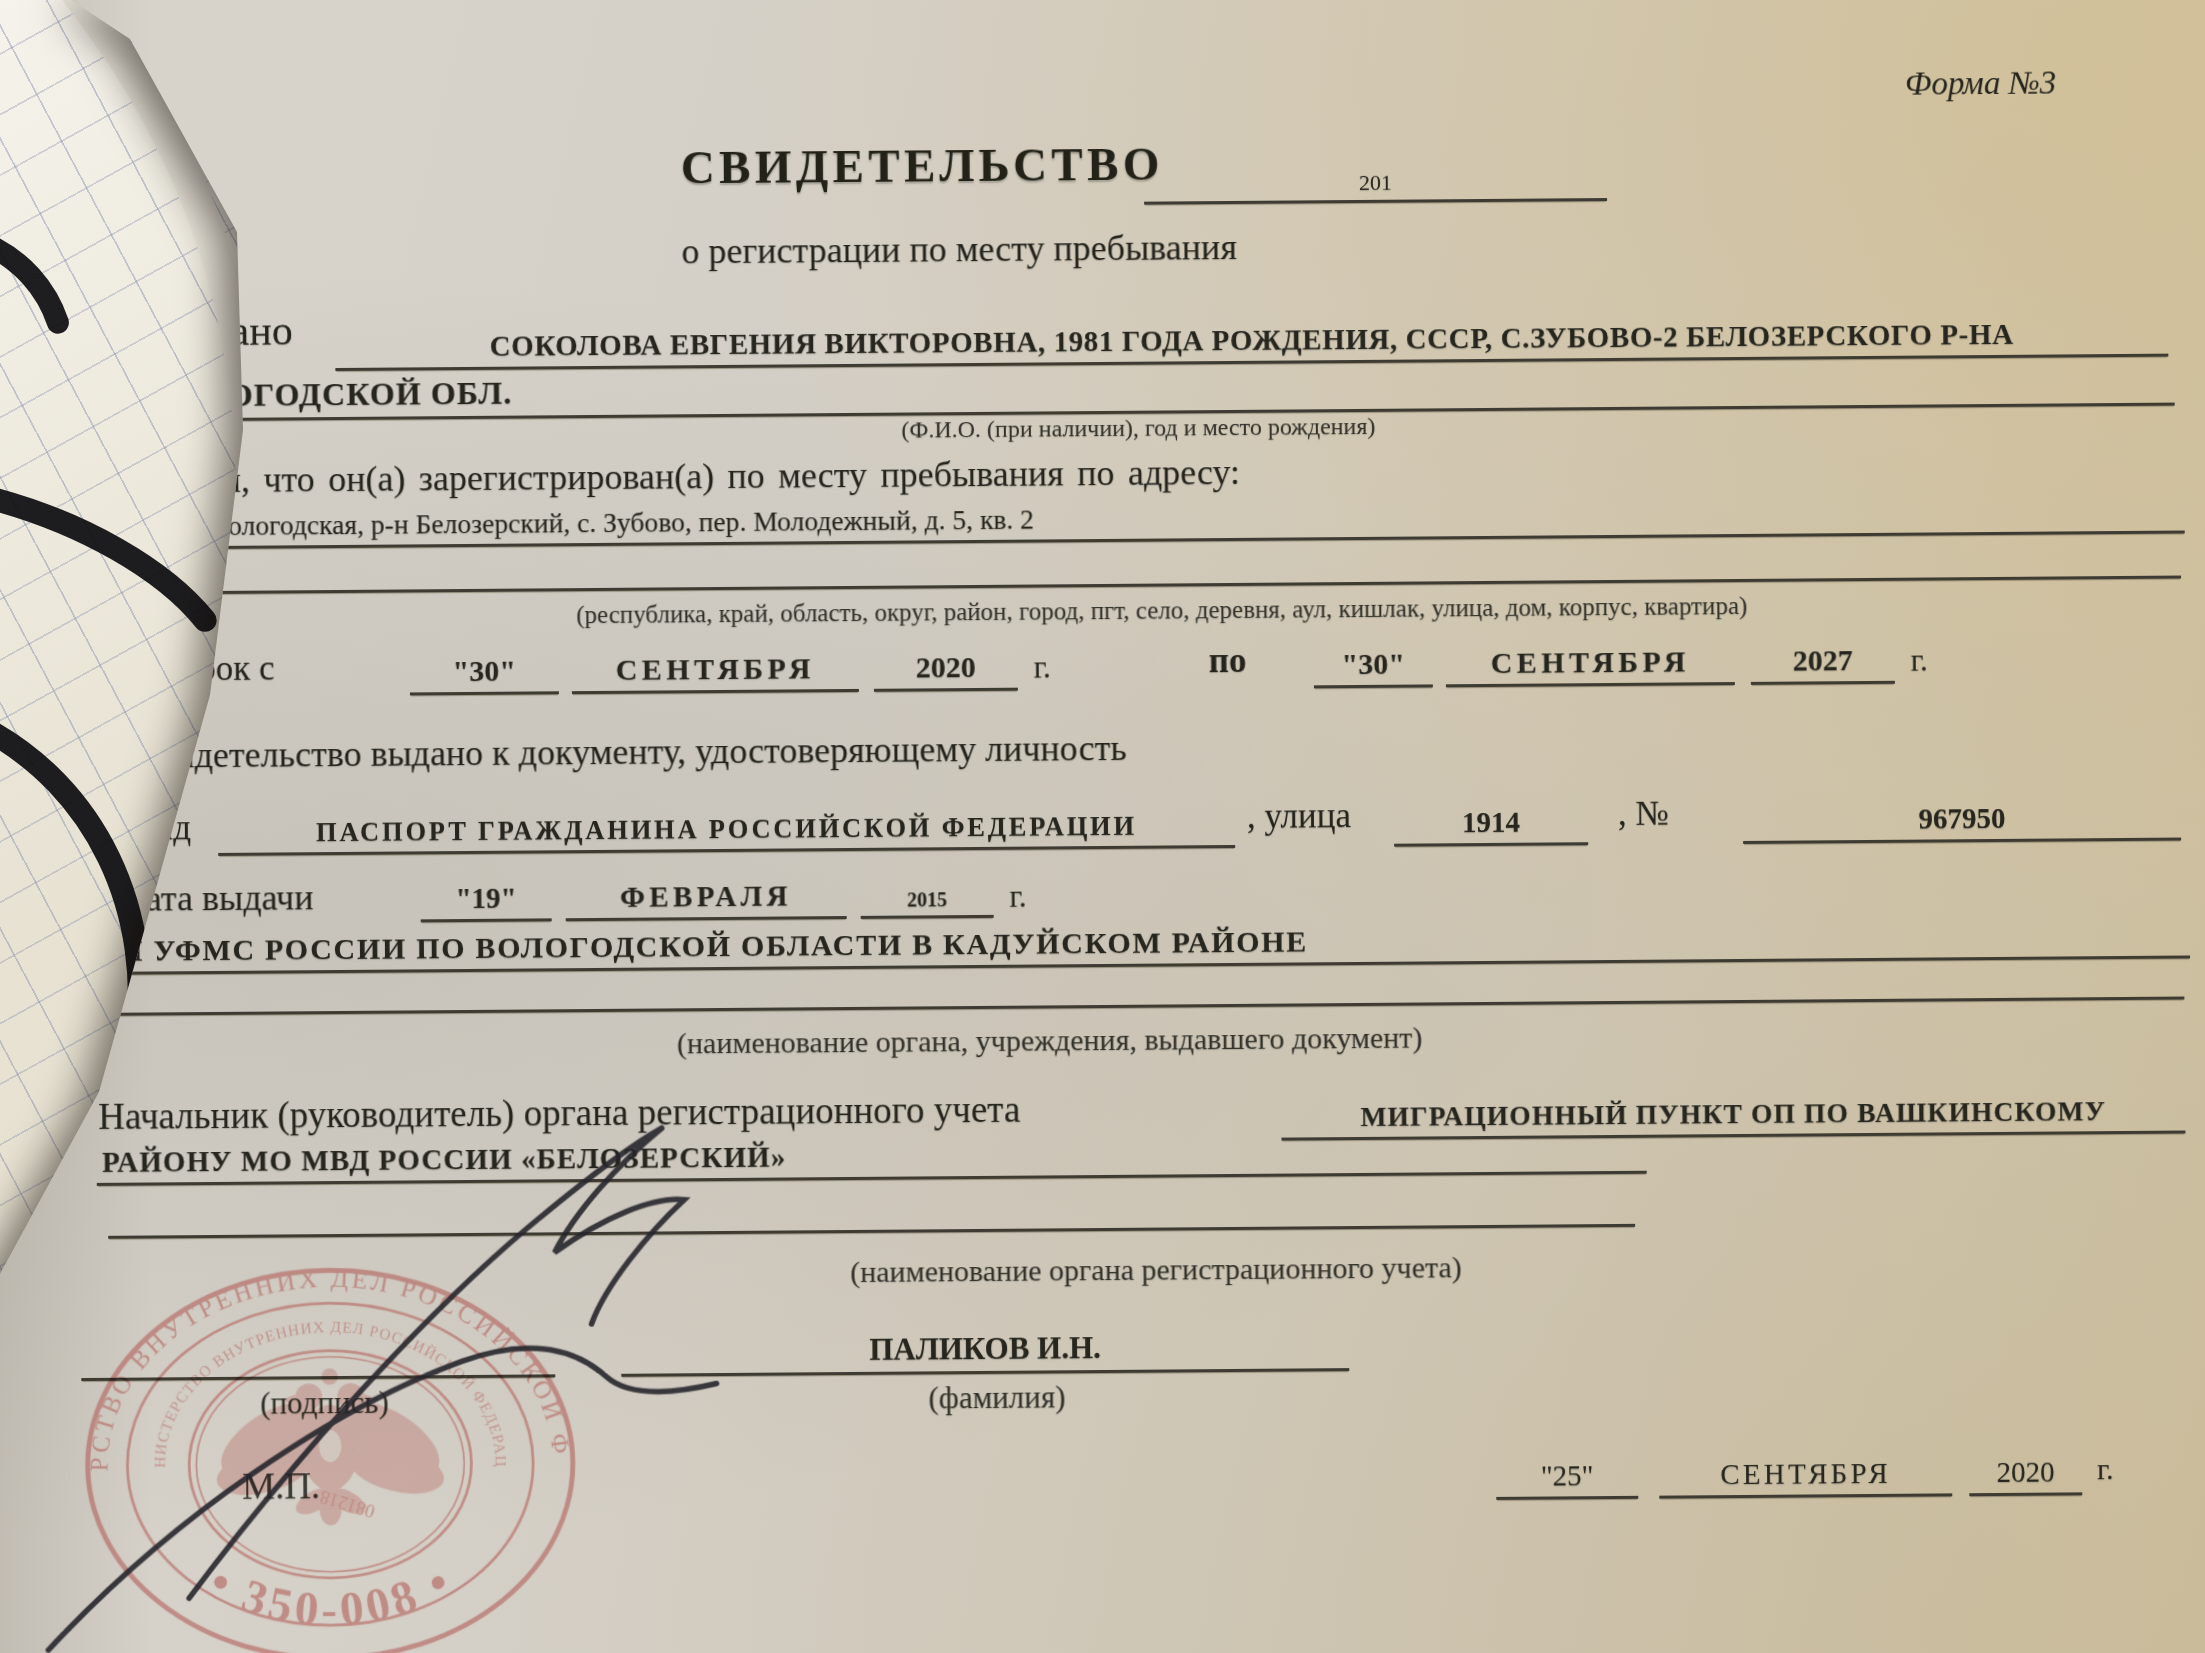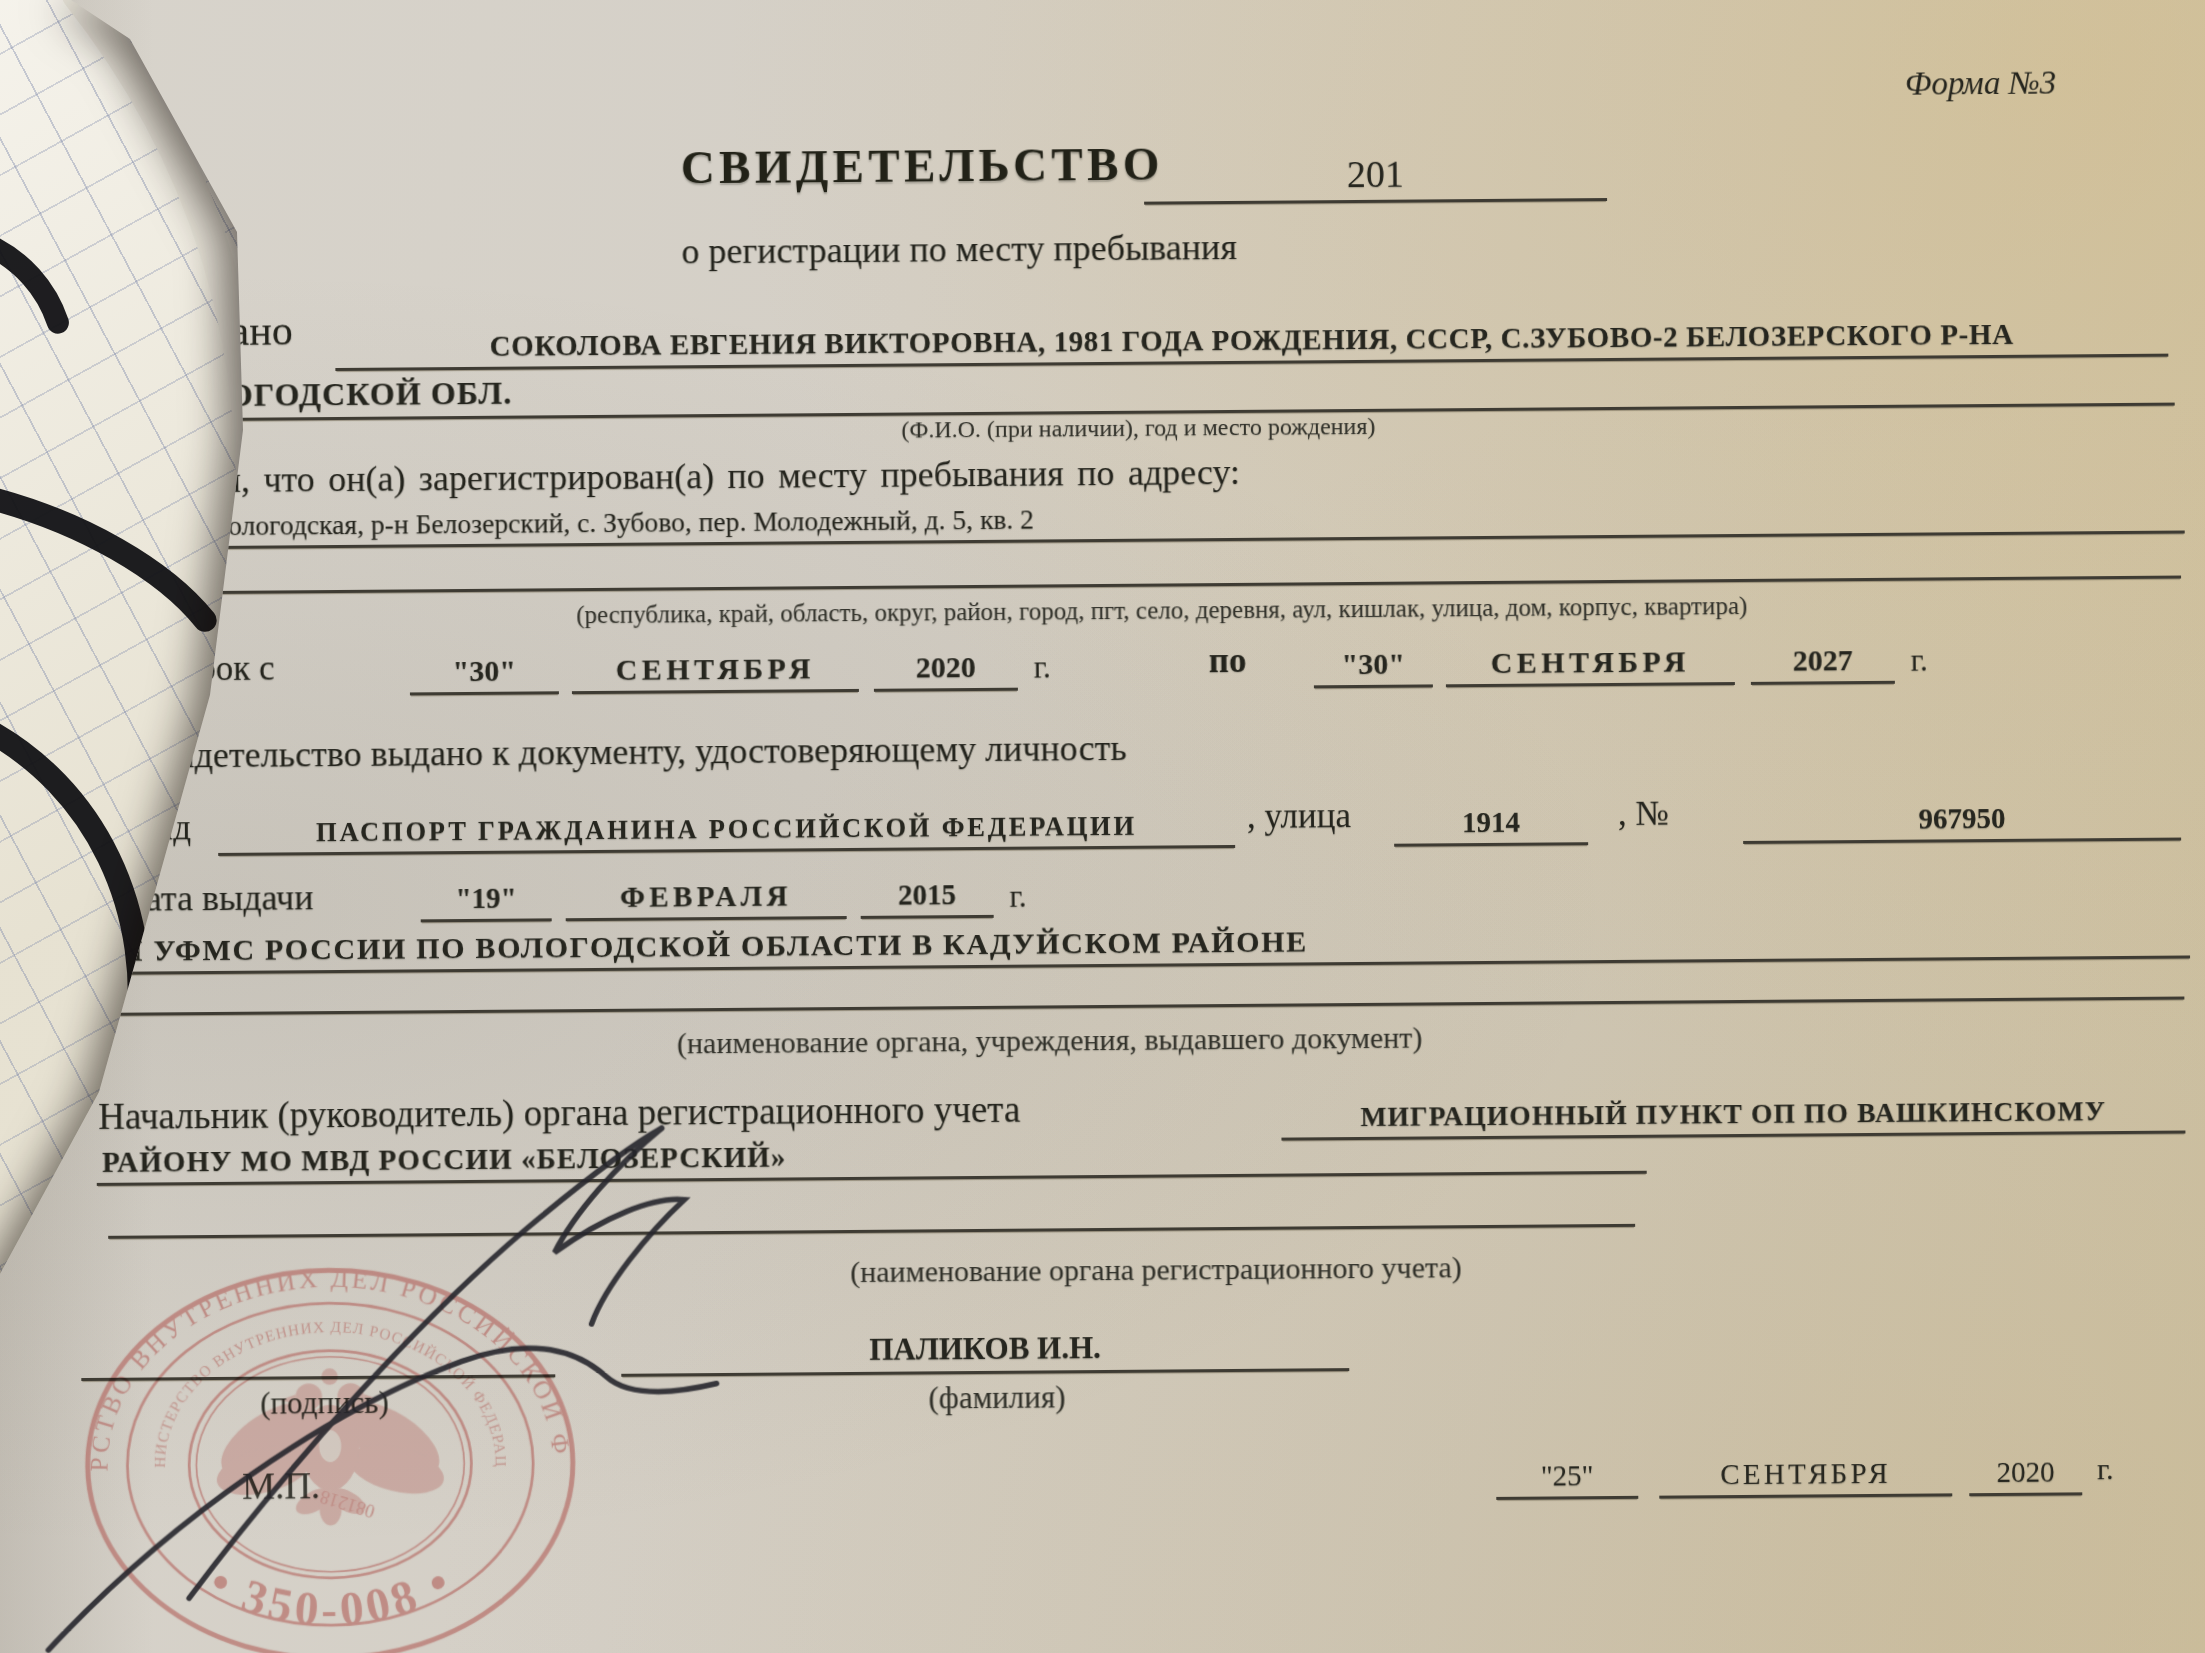--- a/index.html
+++ b/index.html
@@ -62,21 +62,21 @@
   <path d="M 140 -10 C 330 230, 452 520, 456 880 C 462 1320, 335 1880, 150 2260" stroke="#ebe7dc" stroke-width="56" fill="none" stroke-linecap="round"></path>
 </svg>
 
 <div class="abs paper-wrap">
 <div class="abs" id="paper">
 <div class="abs tilt">
 
   <div class="abs" id="form-label" style="left:1830px;top:72px;width:232px;">Форма №3</div>
   <div class="abs" id="title" style="left:686px;top:137px;">СВИДЕТЕЛЬСТВО</div>
   <div class="abs blank c" style="left:1149px;top:139px;width:463px;height:63px;">
-    <span class="val rg" style="font-size:38px;">201</span>
+    <span class="val rg" style="font-size:22px;">201</span>
   </div>
   <div class="abs lbl" id="subtitle" style="left:686px;top:227px;">о регистрации по месту пребывания</div>
 
   <div class="abs lbl big" style="left:157px;top:300px;">Выдано</div>
   <div class="abs blank c" style="left:339px;top:300px;width:1833px;height:62px;">
     <span class="val" style="font-size:29px;letter-spacing:0.6px;">СОКОЛОВА ЕВГЕНИЯ ВИКТОРОВНА, 1981 ГОДА РОЖДЕНИЯ, СССР, С.ЗУБОВО-2 БЕЛОЗЕРСКОГО Р-НА</span>
   </div>
   <div class="abs blank l" style="left:154px;top:354px;width:2018px;height:57px;">
     <span class="val" style="font-size:32px;letter-spacing:1.1px;">ВОЛОГОДСКОЙ ОБЛ.</span>
   </div>
@@ -127,21 +127,21 @@
   </div>
 
   <div class="abs lbl" style="left:127px;top:870px;font-size:36px;">дата выдачи</div>
   <div class="abs blank c" style="left:420px;top:859px;width:131px;height:55px;">
     <span class="val" style="font-size:29px;">"19"</span>
   </div>
   <div class="abs blank c" style="left:565px;top:859px;width:281px;height:55px;">
     <span class="val" style="font-size:29px;letter-spacing:4.4px;">ФЕВРАЛЯ</span>
   </div>
   <div class="abs blank c" style="left:860px;top:859px;width:133px;height:55px;">
-    <span class="val" style="font-size:29px;">2015</span>
+    <span class="val" style="font-size:20px;">2015</span>
   </div>
   <div class="abs lbl" style="left:1009px;top:878px;font-size:31px;">г.</div>
 
   <div class="abs blank l" style="left:91px;top:909px;width:2092px;height:55px;">
     <span class="val" style="font-size:30px;letter-spacing:1.7px;">ТП УФМС РОССИИ ПО ВОЛОГОДСКОЙ ОБЛАСТИ В КАДУЙСКОМ РАЙОНЕ</span>
   </div>
   <div class="abs line-only" style="left:88px;top:976px;width:2095px;height:29px;"></div>
   <div class="abs cap" style="left:524px;top:1023px;width:1048px;font-size:30px;">(наименование органа, учреждения, выдавшего документ)</div>
 
   <div class="abs lbl" style="left:96px;top:1087px;font-size:37px;">Начальник (руководитель) органа регистрационного учета</div>

